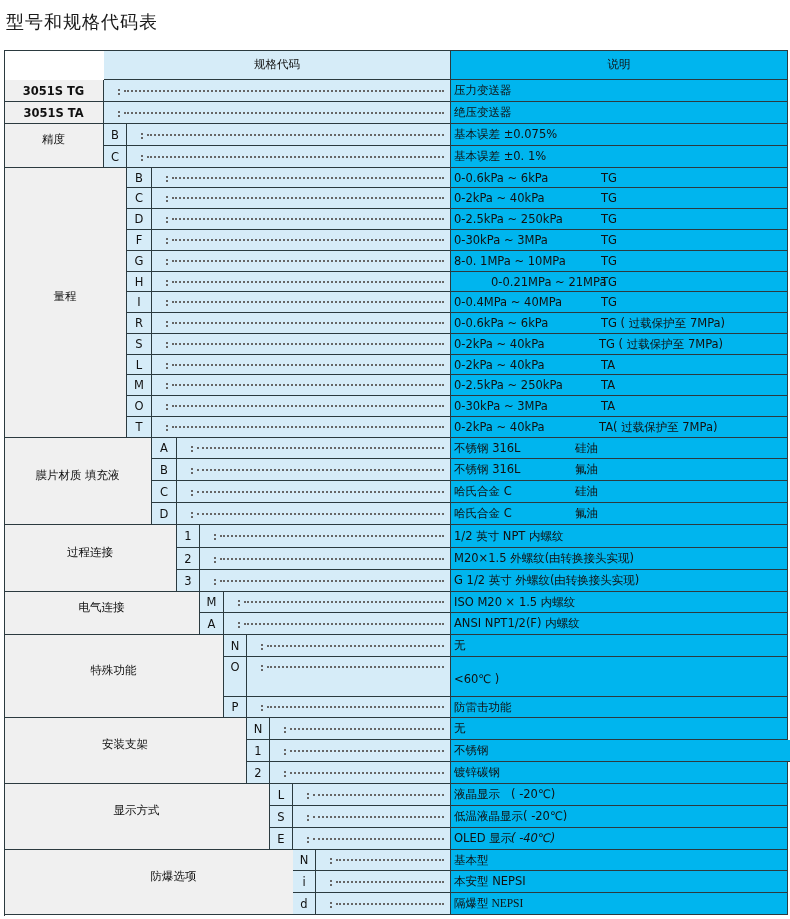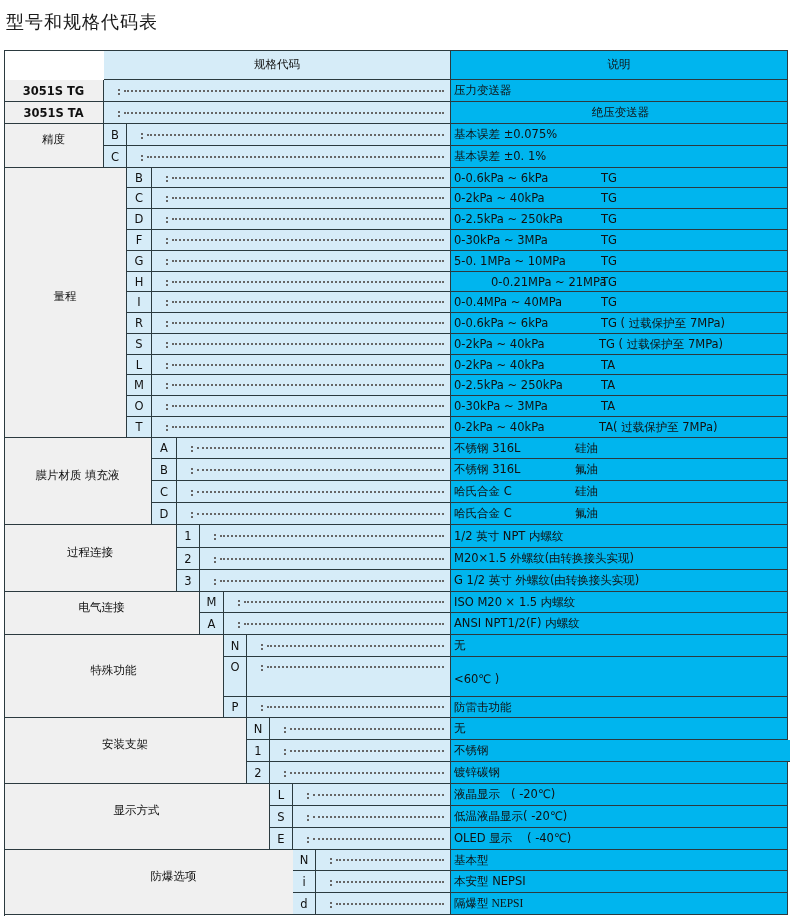--- a/index.html
+++ b/index.html
@@ -37,21 +37,21 @@
         <span>压力变送器</span>
       </div>
     </div>
     <div class="cell grey" style="left: 4px; top: 102px; width: 100px; height: 22px; font-weight: 600;">3051S TA</div>
     <div class="cell lb dots" style="left: 104px; top: 102px; width: 347px; height: 22px;">
       <div class="dotline">
         <div class="colon"></div>
       </div>
     </div>
     <div class="cell blue" style="left: 451px; top: 102px; width: 337px; height: 22px; flex-direction: column; align-items: flex-start; justify-content: center;">
-      <div style="display: flex; width: 100%; justify-content: center;">
+      <div style="display: flex; width: 100%;">
         <span>绝压变送器</span>
       </div>
     </div>
     <div class="cell grey" style="left: 4px; top: 124px; width: 100px; height: 44px; align-items: flex-start; padding-top: 8px;">精度</div>
     <div class="cell lb code" style="left: 104px; top: 124px; width: 23px; height: 22px;">B</div>
     <div class="cell lb dots" style="left: 127px; top: 124px; width: 324px; height: 22px;">
       <div class="dotline">
         <div class="colon"></div>
       </div>
     </div>
@@ -121,21 +121,21 @@
       </div>
     </div>
     <div class="cell lb code" style="left: 127px; top: 251px; width: 25px; height: 21px;">G</div>
     <div class="cell lb dots" style="left: 152px; top: 251px; width: 299px; height: 21px;">
       <div class="dotline">
         <div class="colon"></div>
       </div>
     </div>
     <div class="cell blue" style="left: 451px; top: 251px; width: 337px; height: 21px; flex-direction: column; align-items: flex-start; justify-content: center;">
       <div style="display: flex; width: 100%;">
-        <span>5-0. 1MPa ~  10MPa</span>
+        <span>8-0. 1MPa ~  10MPa</span>
         <span style="position: absolute; left: 150px;">TG</span>
       </div>
     </div>
     <div class="cell lb code" style="left: 127px; top: 272px; width: 25px; height: 20px;">H</div>
     <div class="cell lb dots" style="left: 152px; top: 272px; width: 299px; height: 20px;">
       <div class="dotline">
         <div class="colon"></div>
       </div>
     </div>
     <div class="cell blue" style="left: 451px; top: 272px; width: 337px; height: 20px; flex-direction: column; align-items: flex-start; justify-content: center; padding-left: 40px;">
@@ -426,21 +426,21 @@
     </div>
     <div class="cell lb code" style="left: 270px; top: 828px; width: 23px; height: 22px;">E</div>
     <div class="cell lb dots" style="left: 293px; top: 828px; width: 158px; height: 22px;">
       <div class="dotline">
         <div class="colon"></div>
       </div>
     </div>
     <div class="cell blue" style="left: 451px; top: 828px; width: 337px; height: 22px; flex-direction: column; align-items: flex-start; justify-content: center;">
       <div style="display: flex; width: 100%;">
         <span>OLED 显示</span>
-        <span style="position: absolute; left: 76px;">( -40℃)</span>
+        <span style="position: absolute; left: 60px; font-style: italic;">( -40℃)</span>
       </div>
     </div>
     <div class="cell grey" style="left: 4px; top: 850px; width: 340px; height: 65px; align-items: flex-start; padding-top: 18.5px;">防爆选项</div>
     <div class="cell lb code" style="left: 293px; top: 850px; width: 23px; height: 21px;">N</div>
     <div class="cell lb dots" style="left: 316px; top: 850px; width: 135px; height: 21px;">
       <div class="dotline">
         <div class="colon"></div>
       </div>
     </div>
     <div class="cell blue" style="left: 451px; top: 850px; width: 337px; height: 21px; flex-direction: column; align-items: flex-start; justify-content: center;">

